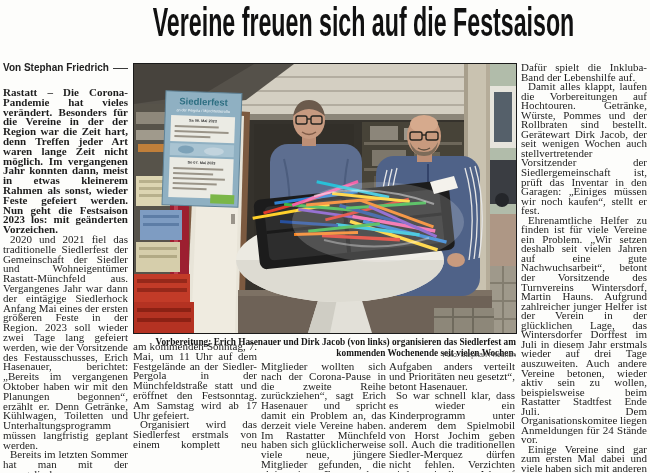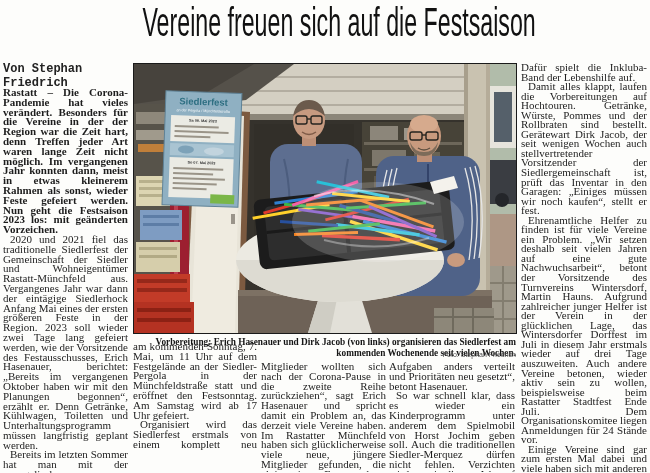--- a/index.html
+++ b/index.html
@@ -1,28 +1,28 @@
 <!DOCTYPE html>
 <html lang="de"><head>
 <meta charset="utf-8">
 <style>
   html,body{margin:0;padding:0;background:#ffffff;}
   .page{position:relative;width:650px;height:473px;background:#fdfdfb;overflow:hidden;
         color:#1d1d1d;font-family:"Liberation Serif",serif;}
   
   .headline{position:absolute;top:0;left:0;width:650px;margin:0;text-align:center;
-            font-family:"Liberation Sans",sans-serif;font-weight:normal;color:#111;
+            font-family:"Liberation Sans",sans-serif;font-weight:bold;color:#111;
             font-size:40px;line-height:44px;white-space:nowrap;}
   .headline .squeeze{display:inline-block;transform:scaleX(0.58);transform-origin:50% 50%;}
   .subheadline{position:absolute;top:45px;left:0;width:650px;margin:0;text-align:center;
                font-family:"Liberation Sans",sans-serif;font-weight:bold;color:#222;
                font-size:14px;line-height:16px;white-space:nowrap;}
   .subheadline .squeeze{display:inline-block;transform:scaleX(0.83);transform-origin:50% 50%;}
   .byline-row{position:absolute;top:62px;left:3px;width:125px;display:flex;align-items:center;gap:4px;
-              font-family:Liberation Mono, monospace;font-size:12px;font-weight:600;color:#222;}
+              font-family:Liberation Sans, sans-serif;font-size:10px;font-weight:600;color:#222;}
   .byline-rule{flex:1;height:1px;background:#3a3a3a;margin-top:1px;}
   
   .col{position:absolute;text-align:justify;font-size:11px;line-height:9.8px;color:#1d1d1d;
        overflow:hidden;hyphens:auto;-webkit-hyphens:auto;}
   .col p{margin:0;}
   .col p.ind{text-indent:7px;}
   .col p.lead{font-weight:bold;}
   .col1{left:3px;top:88px;width:125px;height:388px;}
   .col2{left:133px;top:342px;width:124px;height:110px;}
   .col3{left:261px;top:362px;width:125px;height:110px;}

